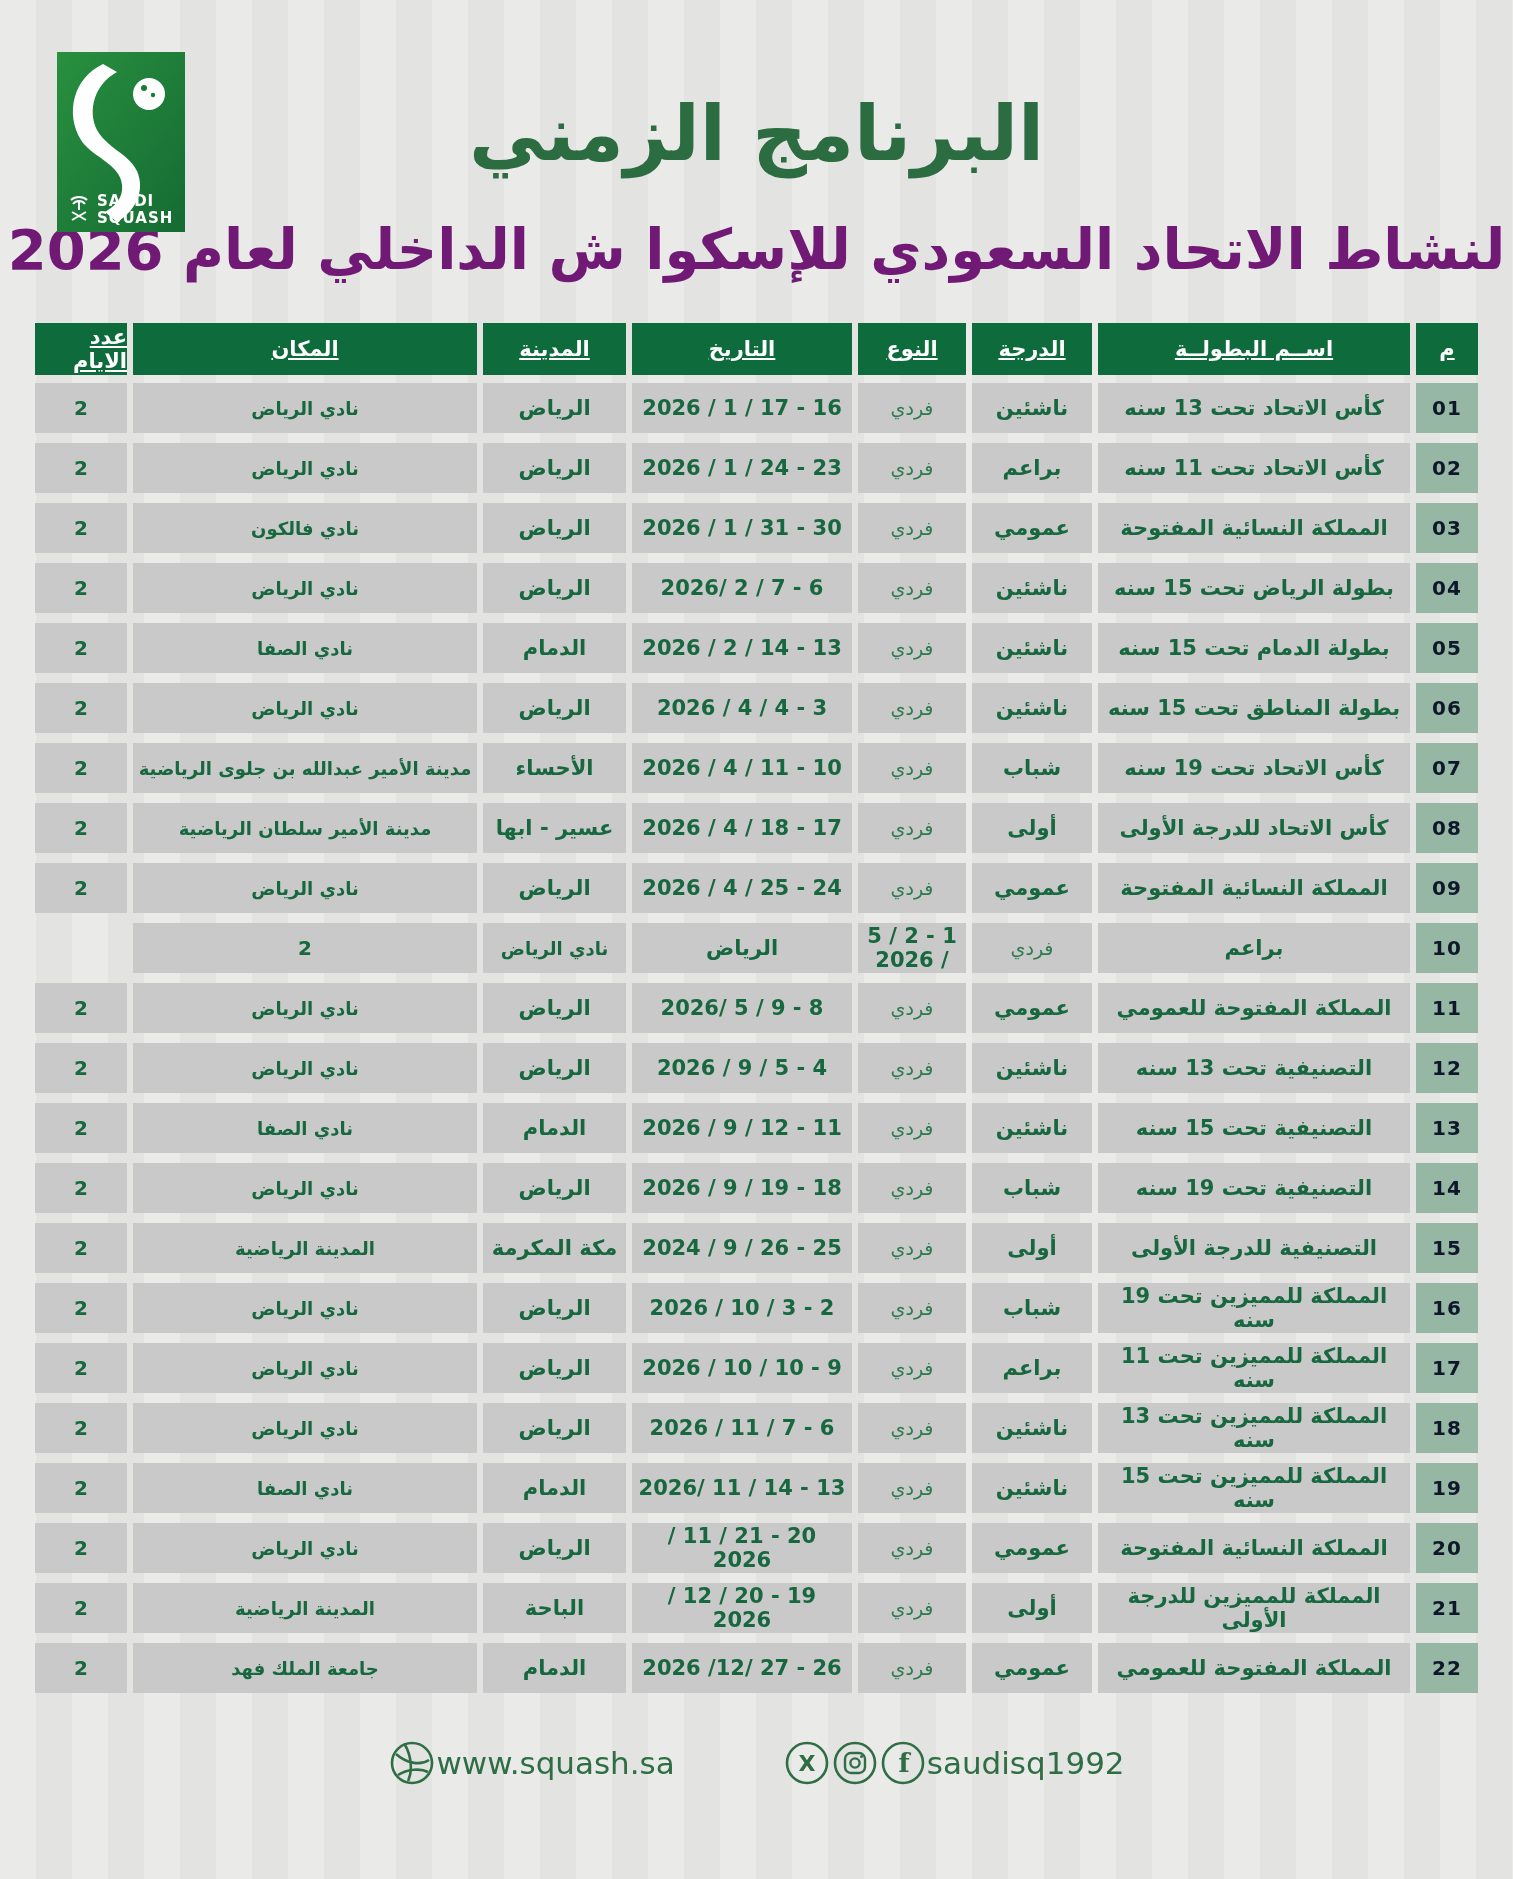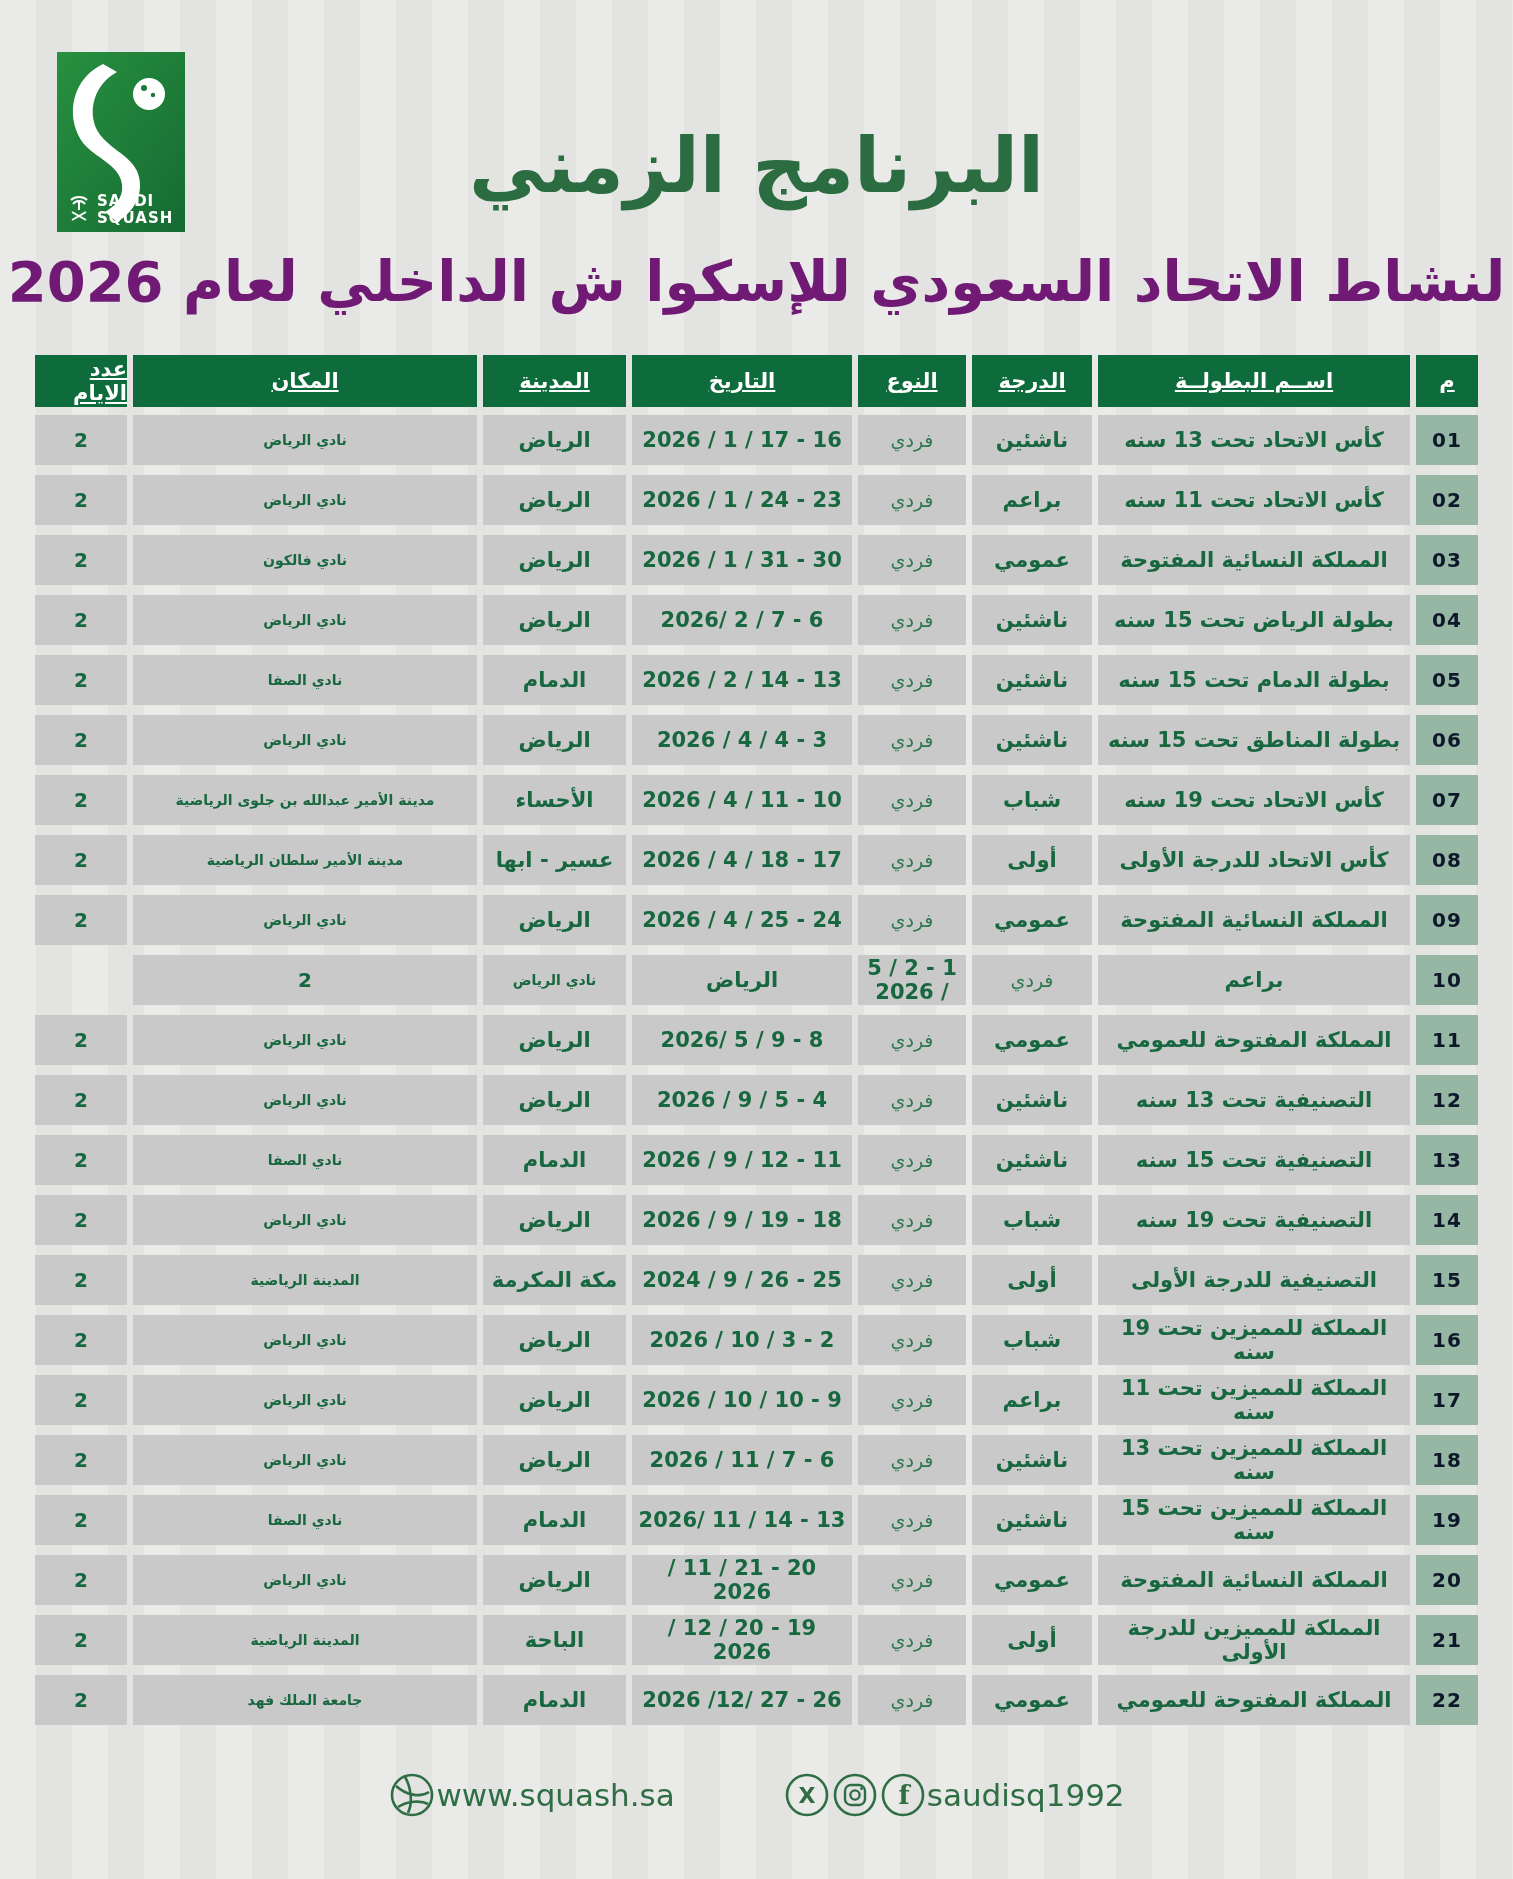--- a/index.html
+++ b/index.html
@@ -3,21 +3,21 @@
 <meta charset="utf-8">
 <style>
   * { margin:0; padding:0; box-sizing:border-box; }
   body {
     width:1513px; height:1879px;
     font-family:"DejaVu Sans", sans-serif;
     background:repeating-linear-gradient(90deg,#eaeae8 0px,#eaeae8 36px,#e3e3e1 36px,#e3e3e1 72px);
     position:relative; overflow:hidden;
   }
   .logo-box { position:absolute; left:57px; top:52px; width:140px; height:180px; }
-  .header-block { padding-top:118px; text-align:center; direction:rtl; }
+  .header-block { padding-top:86px; text-align:center; direction:rtl; }
   .page-title { font-size:76px; font-weight:bold; color:#2b6c41; line-height:1.25; }
   .page-subtitle { margin-top:34px; font-size:56px; font-weight:bold; color:#701a75; line-height:1.25; }
 
   .schedule { width:1443px; margin:38px auto 0; direction:rtl; }
   .grid-row {
     display:grid;
     grid-template-columns:62px 312px 120px 108px 220px 143px 344px 92px;
     column-gap:6px; direction:rtl;
   }
   .thead { margin-bottom:8px; }
@@ -27,21 +27,21 @@
     display:flex; align-items:center; justify-content:center;
     font-weight:bold; font-size:21px;text-decoration:underline;
   }
   .td {
     background:#c9c9c9; color:#17673f; height:50px;
     display:flex; align-items:center; justify-content:center;
     font-weight:bold; font-size:21px; text-align:center; padding:0 4px;
   }
   .td.no { background:#95b7a4; color:#0f172a; font-size:20px; letter-spacing:1px; }
   .td.type { font-weight:normal; font-size:19px; color:#2d7a4e; }
-  .td.place { font-size:14px; }
+  .td.place { font-size:18px; }
   .td.days { font-size:20px; }
 
   .footer {
     margin-top:46px; display:flex; justify-content:center; align-items:center;
     gap:24px; direction:ltr; color:#2f6e45;
   }
   .footer .group { display:flex; align-items:center; }
   .footer .spacer { width:60px; }
   .footer .txt { font-size:31px; color:#2f6e45; }
   .ic { width:48px; height:48px; display:block; }

